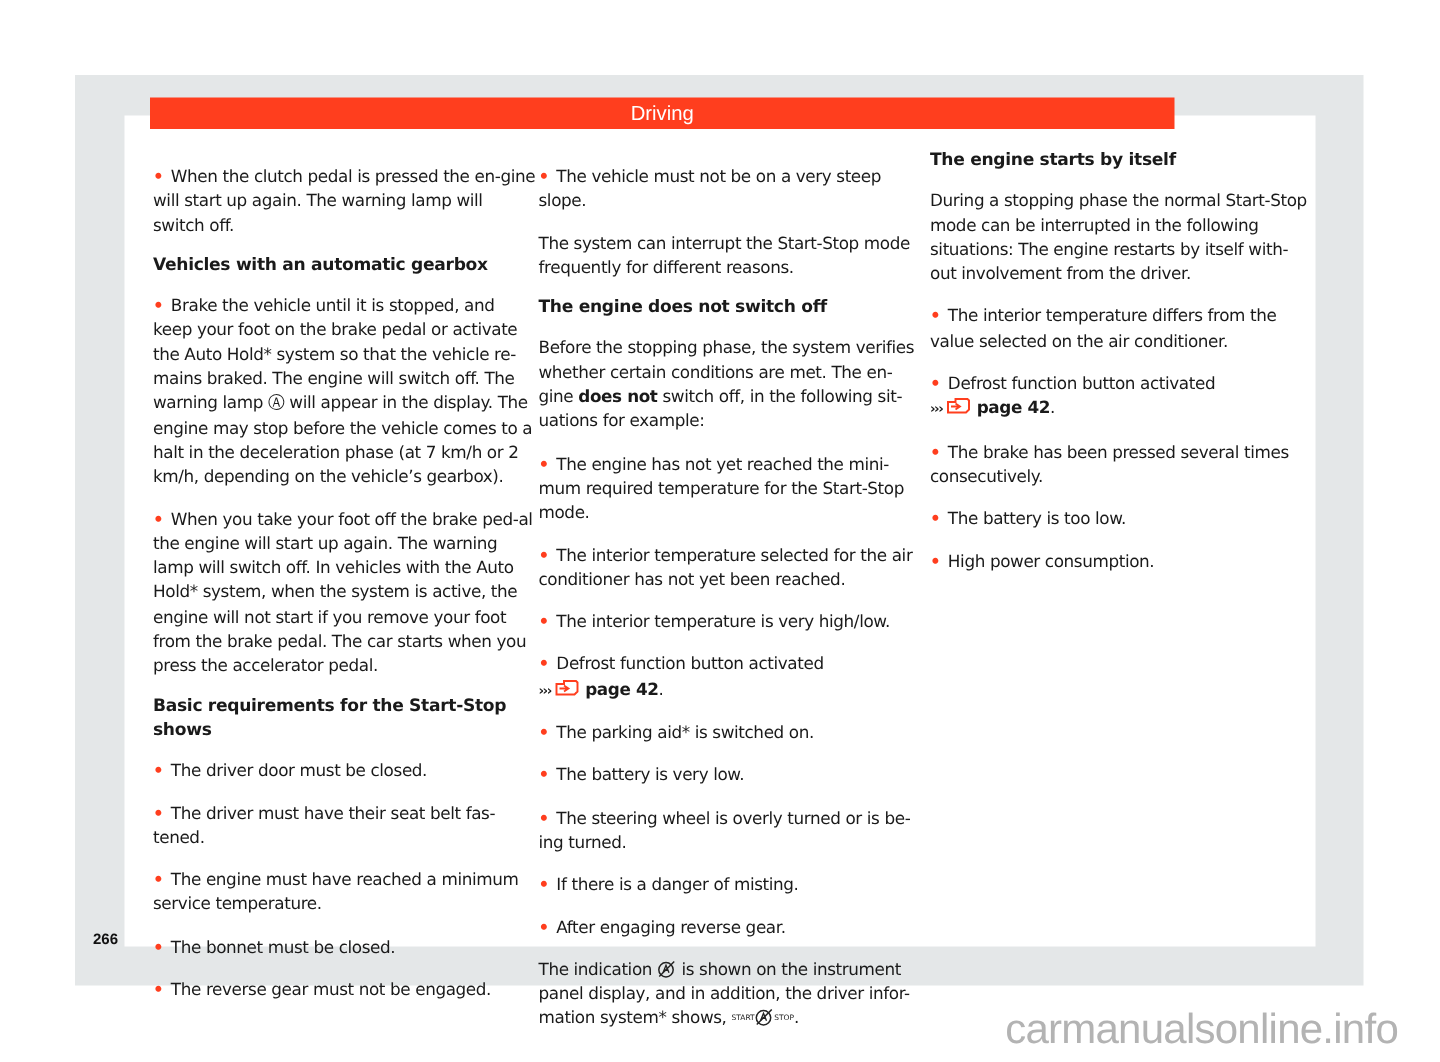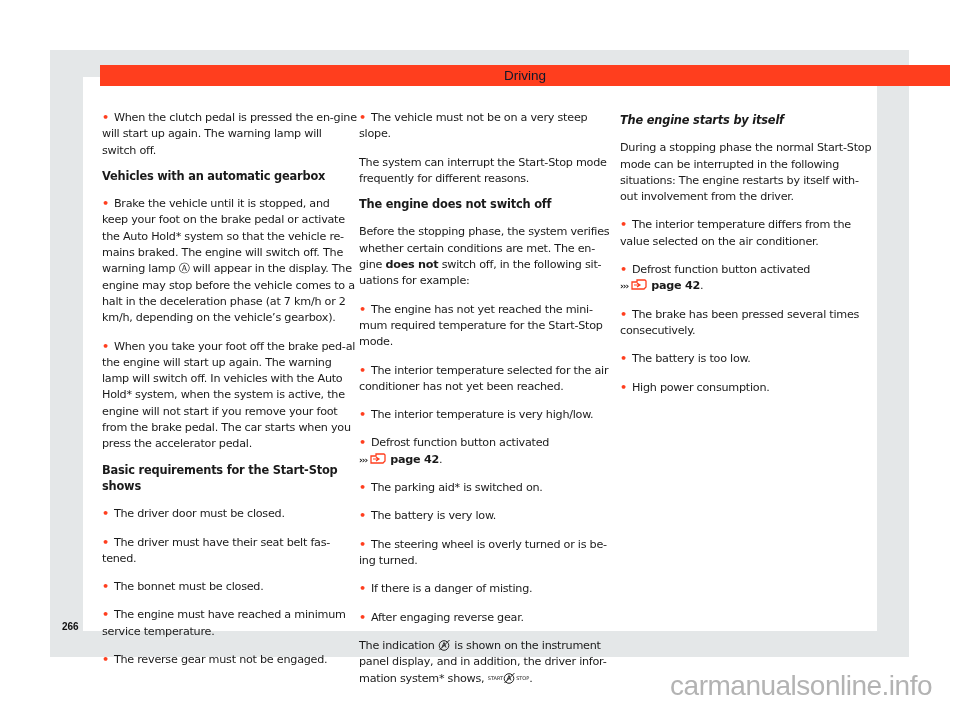--- a/index.html
+++ b/index.html
@@ -9,34 +9,34 @@
   }
   .outer {
     position: absolute; left: 50px; top: 50px; width: 859px; height: 607px;
     background: #e4e7e8;
   }
   .page {
     position: absolute; left: 83px; top: 77px; width: 794px; height: 554px;
     background: #ffffff;
   }
   .header-bar {
-    position: absolute; left: 100px; top: 65px; width: 850px; height: 21px;
-    background: #ff3e1e; color: #0f172a; text-align: center;
+    position: absolute; left: 100px; top: 65px; width: 683px; height: 21px;
+    background: #ff3e1e; color: #ffffff; text-align: center;
     font-family: "Liberation Sans", sans-serif; font-size: 13.5px; line-height: 21px;
   }
   .col {
     position: absolute; top: 98px; width: 255px;
     font-size: 11.2px; line-height: 16.3px; letter-spacing: -0.25px;
   }
   .col1 { left: 102px; }
   .col2 { left: 359px; }
   .col3 { left: 620px; }
   .col p { margin: 12px 0 7px 0; }
   .col h3 { margin: 9px 0 2px 0; font-size: 11.4px; line-height: 16.3px; font-weight: bold; letter-spacing: -0.2px; }
-  .col h3.first { margin-top: 14px; font-style: italic; }
+  .col h3.first { margin-top: 0; }
   .bullet { color: #ff3e1e; font-weight: bold; margin-right: 5px; }
   .ref { font-weight: normal; }
   .ref-arrows { font-weight: bold; font-size: 9px; letter-spacing: -1px; margin-right: 3px; }
   .defrost-icon { display: inline-block; width: 16px; height: 11px; vertical-align: -1px; margin-right: 4px; }
   .inline-icon { display: inline-block; width: 13px; height: 12px; vertical-align: -2px; }
   .tiny { font-size: 5px; letter-spacing: 0; vertical-align: 2px; }
   .page-number {
     position: absolute; left: 62px; top: 621px;
     font-family: "Liberation Sans", sans-serif; font-size: 10px; font-weight: bold; color: #111;
   }
@@ -53,22 +53,22 @@
 <div class="header-bar">Driving</div>
 
 <div class="col col1">
   <p><span class="bullet">•</span><span>When the clutch pedal is pressed the en-gine will start up again. The warning lamp will switch off.</span></p>
   <h3>Vehicles with an automatic gearbox</h3>
   <p><span class="bullet">•</span><span>Brake the vehicle until it is stopped, and keep your foot on the brake pedal or activate the Auto Hold* system so that the vehicle re-mains braked. The engine will switch off. The warning lamp </span><span>Ⓐ</span><span> will appear in the display. The engine may stop before the vehicle comes to a halt in the deceleration phase (at 7 km/h or 2 km/h, depending on the vehicle’s gearbox).</span></p>
   <p><span class="bullet">•</span><span>When you take your foot off the brake ped-al the engine will start up again. The warning lamp will switch off. In vehicles with the Auto Hold* system, when the system is active, the engine will not start if you remove your foot from the brake pedal. The car starts when you press the accelerator pedal.</span></p>
   <h3>Basic requirements for the Start-Stop shows</h3>
   <p><span class="bullet">•</span><span>The driver door must be closed.</span></p>
   <p><span class="bullet">•</span><span>The driver must have their seat belt fas-tened.</span></p>
+  <p><span class="bullet">•</span><span>The engine must have reached a minimum service temperature.</span></p>
   <p><span class="bullet">•</span><span>The bonnet must be closed.</span></p>
-  <p><span class="bullet">•</span><span>The engine must have reached a minimum service temperature.</span></p>
   <p><span class="bullet">•</span><span>The reverse gear must not be engaged.</span></p>
 </div>
 
 <div class="col col2">
   <p><span class="bullet">•</span><span>The vehicle must not be on a very steep slope.</span></p>
   <p>The system can interrupt the Start-Stop mode frequently for different reasons.</p>
   <h3>The engine does not switch off</h3>
   <p><span>Before the stopping phase, the system verifies whether certain conditions are met. The en-gine </span><b>does not</b><span> switch off, in the following sit-uations for example:</span></p>
   <p><span class="bullet">•</span><span>The engine has not yet reached the mini-mum required temperature for the Start-Stop mode.</span></p>
   <p><span class="bullet">•</span><span>The interior temperature selected for the air conditioner has not yet been reached.</span></p>

